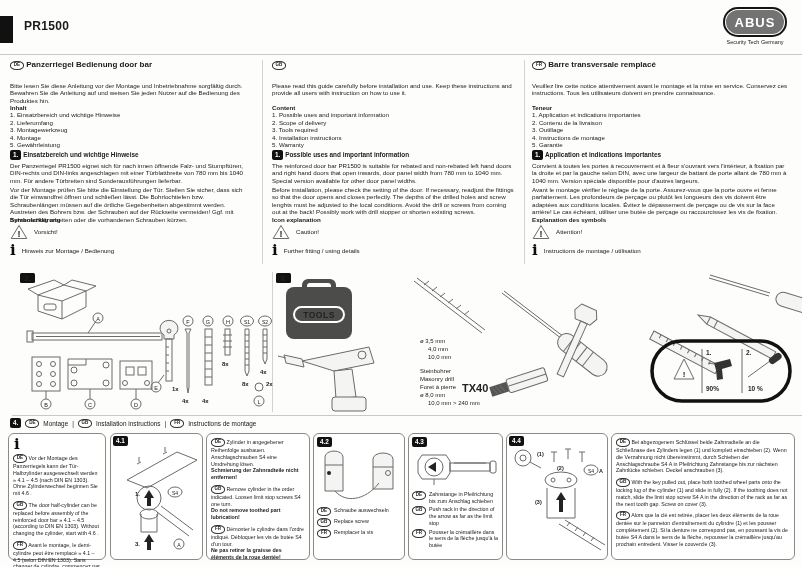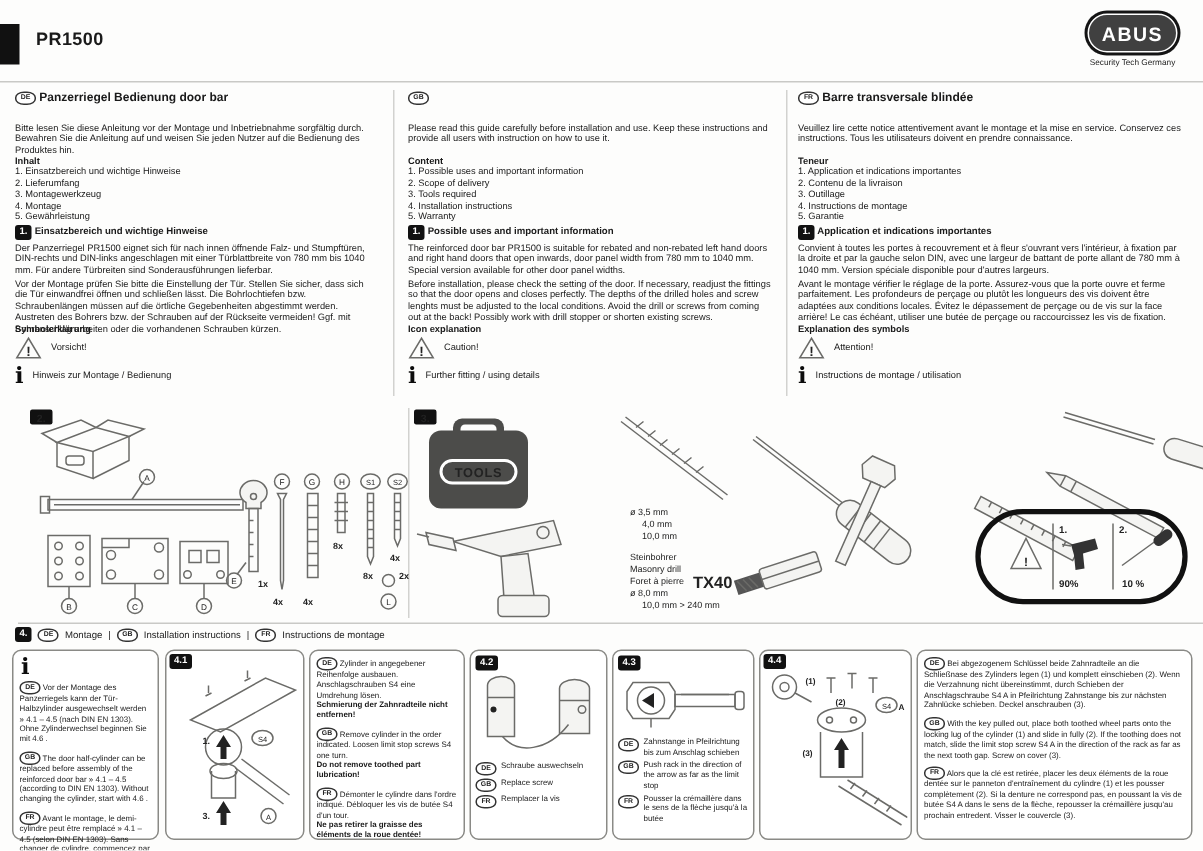--- a/index.html
+++ b/index.html
@@ -2,21 +2,21 @@
 <html><head>
 <meta charset="utf-8">
 <style>
   html,body{margin:0;padding:0;background:#ffffff;}
   .page{position:relative;width:802px;height:567px;background:#fdfdfc;overflow:hidden;
         font-family:"Liberation Sans",sans-serif;color:#1a1a1a;}
   
   .hdr-tab{position:absolute;left:0;top:16px;width:13px;height:27px;background:#111;}
   .product{position:absolute;left:24px;top:19px;font-size:12px;font-weight:bold;letter-spacing:.3px;}
   .logo{position:absolute;right:8px;top:7px;width:78px;text-align:center;}
-  .logo-oval{width:64px;height:30px;margin:0 auto;background:#404040;border-radius:15px;
+  .logo-oval{width:64px;height:30px;margin:0 auto;background:#737373;border-radius:15px;
              display:flex;align-items:center;justify-content:center;
              box-shadow:inset 0 0 0 2px #141414, inset 0 0 0 3px #fff;}
   .logo-oval span{color:#fff;font-weight:bold;font-size:13px;letter-spacing:1px;}
   .logo-tag{font-size:5.5px;margin-top:2px;color:#222;}
   .hdr-line{position:absolute;left:0;top:54px;width:802px;border-top:1px solid #c9c9c6;}
   
   .cols{position:absolute;left:0;top:56px;width:802px;height:212px;}
   .vsep1{position:absolute;left:262px;top:4px;height:204px;border-left:1px solid #d2d2cf;}
   .vsep2{position:absolute;left:524px;top:4px;height:204px;border-left:1px solid #d2d2cf;}
   .col{position:absolute;top:0;height:212px;font-size:6.2px;line-height:1.2;}
@@ -117,21 +117,21 @@
           </svg>
         <span>Caution!</span>
       </div>
       <div class="cblock cnote iconrow">
         <span class="info-i">i</span>
         <span>Further fitting / using details</span>
       </div>
     </div>
 
     <div class="col colfr">
-      <div class="cblock ct"><span class="pill">FR</span> <span>Barre transversale blindée</span></div>
+      <div class="cblock ct"><span class="pill">FR</span> <span>Barre transversale remplacé</span></div>
       <div class="cblock clead">Veuillez lire cette notice attentivement avant le montage et la mise en service. Conservez ces instructions. Tous les utilisateurs doivent en prendre connaissance.</div>
       <div class="cblock ctoc">
         <div class="toc-title">Teneur</div>
         <div>1. Application et indications importantes</div>
         <div>2. Contenu de la livraison</div>
         <div>3. Outillage</div>
         <div>4. Instructions de montage</div>
         <div>5. Garantie</div>
       </div>
       <div class="cblock cs1"><span class="badge">1.</span> <span>Application et indications importantes</span></div>

